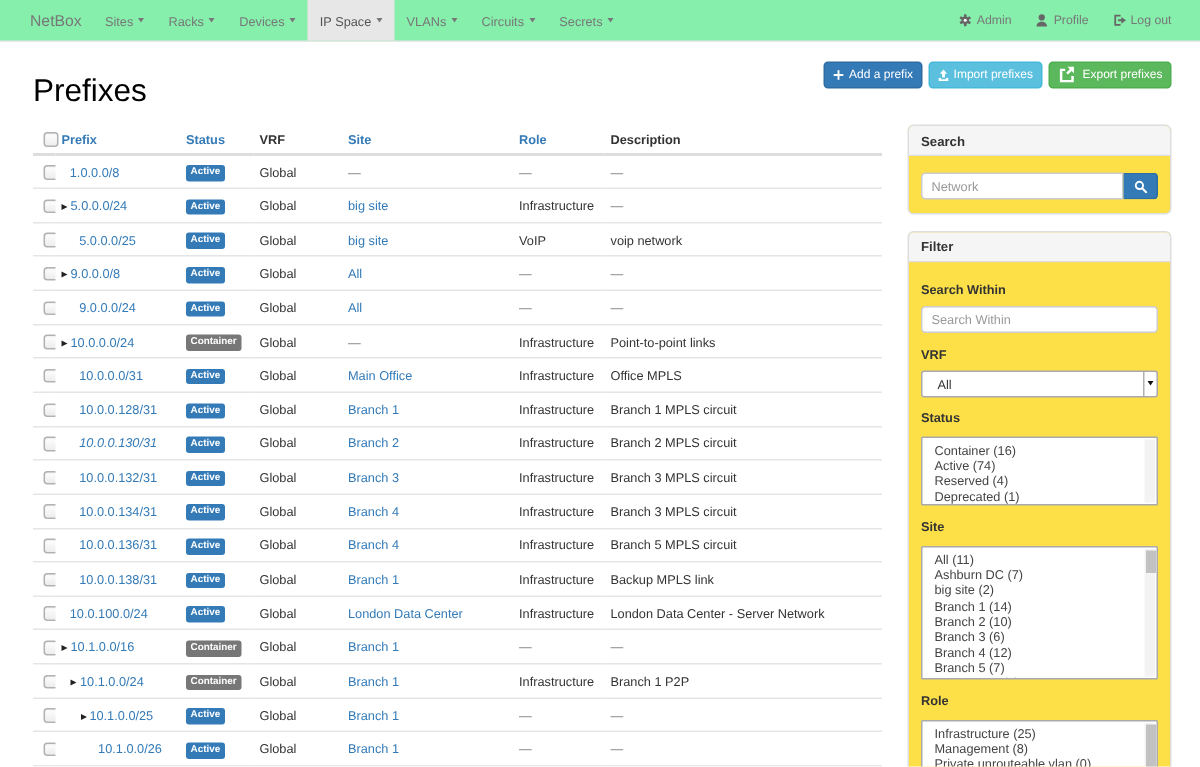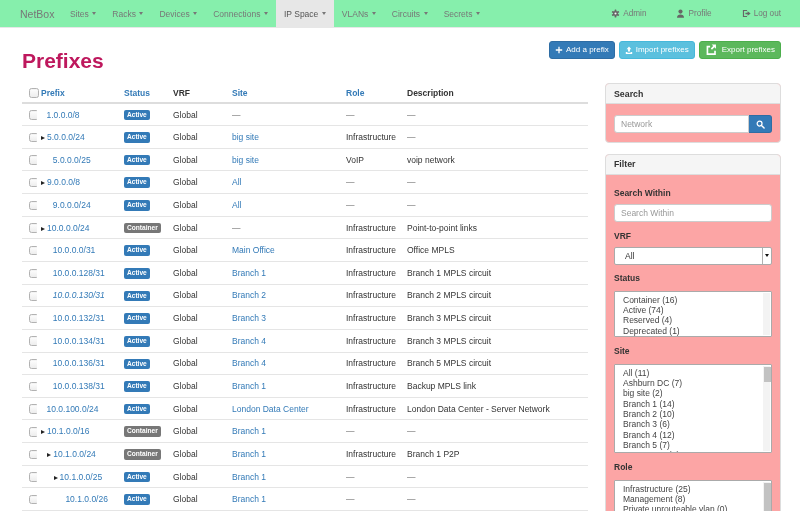--- a/index.html
+++ b/index.html
@@ -38,39 +38,39 @@
   }
   .nav-item.active { background: #e7e7e7; color: #555; }
   .caret {
     display: inline-block;
     width: 0; height: 0;
     margin-left: 3.5px;
     border-left: 2.5px solid transparent;
     border-right: 2.5px solid transparent;
     border-top: 3px solid #777;
   }
-  .navbar-right { display: flex; margin-left: auto; gap: 14px; }
+  .navbar-right { display: flex; margin-left: auto; }
   .nav-right-item {
     display: flex;
     align-items: center;
     padding: 0 8px;
     color: #777;
     font-size: 8.2px;
     cursor: pointer;
     white-space: nowrap;
   }
   .nav-right-item:last-child { padding-right: 0; }
   .nav-right-item .ico { margin-right: 3px; display: inline-flex; }
   
   .content { padding: 0 19px 0 22px; position: relative; }
   .page-head { position: relative; height: 55px; }
   .page-title {
     font-size: 21px;
-    font-weight: 700;
-    color: #be185d;
+    font-weight: 400;
+    color: #000000;
     position: absolute;
     left: 0; top: 21px;
     letter-spacing: 0;
   }
   .actions { position: absolute; right: 0; top: 12.5px; display: flex; }
   .btn {
     height: 18.2px;
     border-radius: 3px;
     color: #fff;
     font-size: 8px;
@@ -149,21 +149,21 @@
     padding: 2px 3px;
     border-radius: 2px;
     line-height: 1;
   }
   .badge-primary { background: #337ab7; }
   .badge-default { background: #777; }
   
   .panel {
     border: 1px solid #ddd;
     border-radius: 4px;
-    background: #fca5a5;
+    background: #fde047;
     margin-bottom: 11px;
   }
   .panel-heading {
     background: #f5f5f5;
     border-bottom: 1px solid #ddd;
     border-radius: 3px 3px 0 0;
     padding: 4.5px 8px;
     font-size: 8.8px;
     font-weight: 700;
     color: #333;
@@ -275,24 +275,20 @@
       <li class="nav-item">
         <span>Sites</span>
         <span class="caret"></span>
       </li>
       <li class="nav-item">
         <span>Racks</span>
         <span class="caret"></span>
       </li>
       <li class="nav-item">
         <span>Devices</span>
-        <span class="caret"></span>
-      </li>
-      <li class="nav-item">
-        <span>Connections</span>
         <span class="caret"></span>
       </li>
       <li class="nav-item active">
         <span>IP Space</span>
         <span class="caret"></span>
       </li>
       <li class="nav-item">
         <span>VLANs</span>
         <span class="caret"></span>
       </li>

